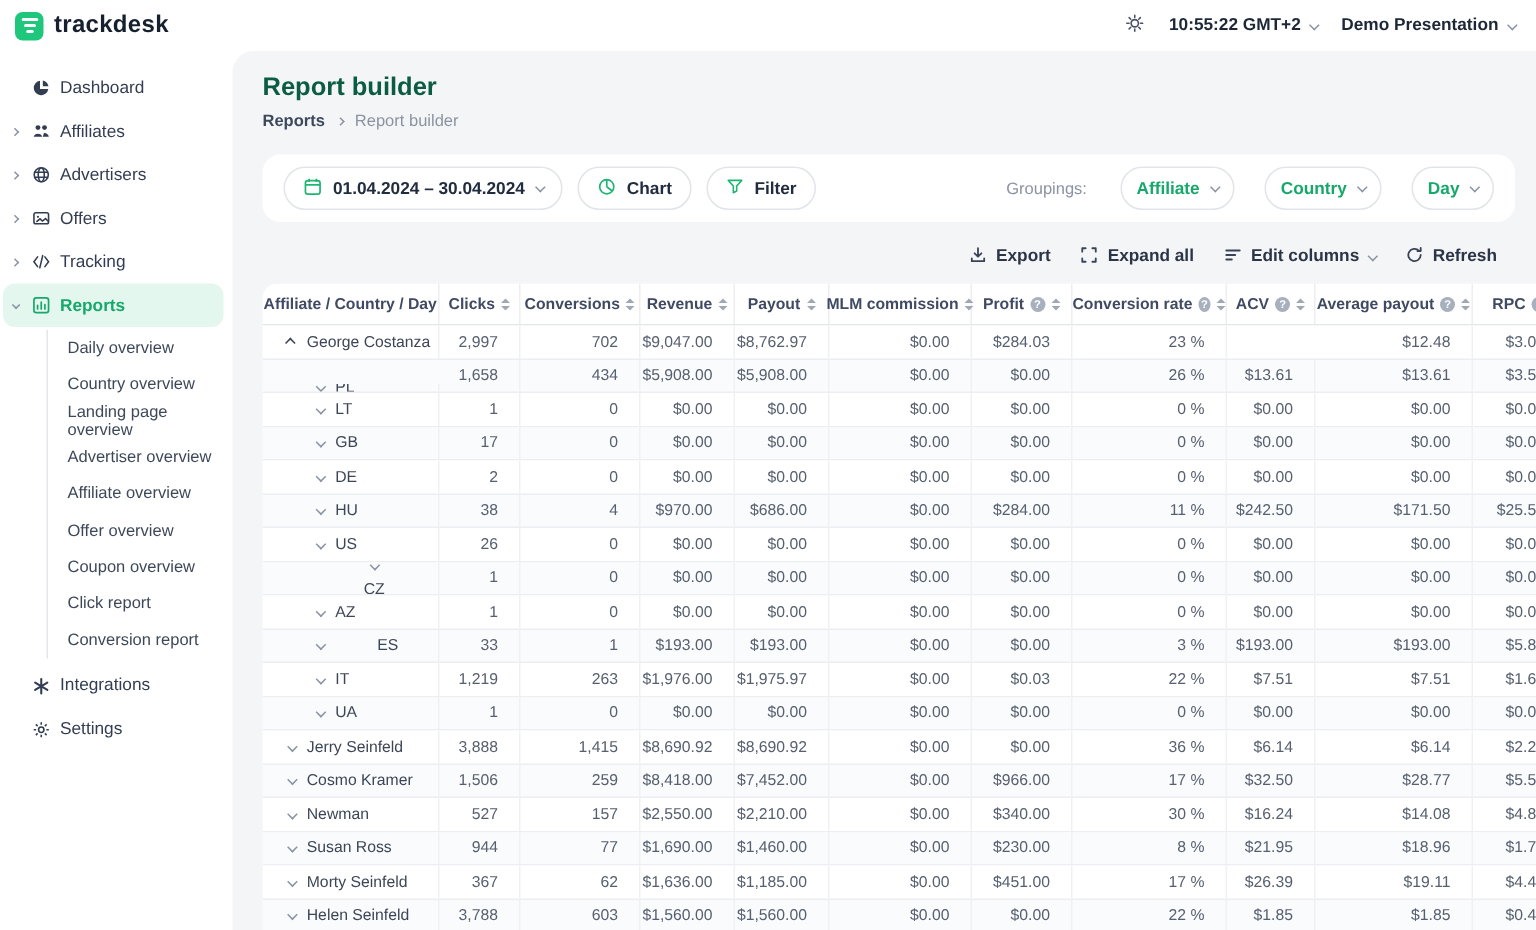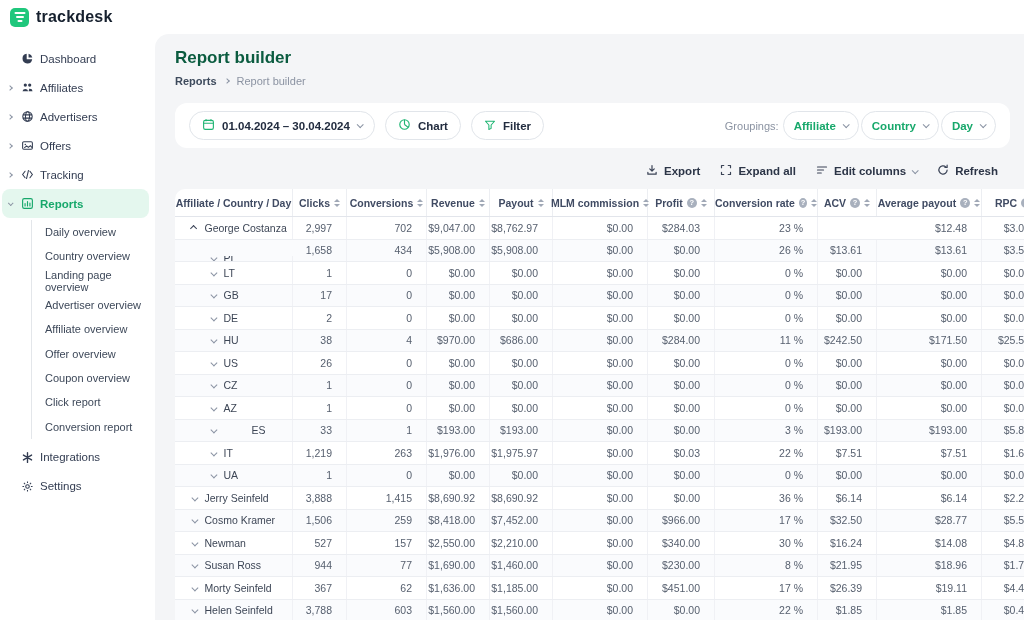--- a/index.html
+++ b/index.html
@@ -49,21 +49,21 @@
   .breadcrumb { display:flex; align-items:center; gap:8px; margin-top:7px; font-size:11px; }
   .breadcrumb .bc-root { color:#3d4a5c; font-weight:bold; }
   .breadcrumb .chev { width:4px; height:4px; }
   .breadcrumb .bc-cur { color:#8b93a2; }
 
   
   .toolbar { margin-top:16px; margin-right:14px; height:45px; background:#fff; border-radius:12px;
     display:flex; align-items:center; padding:0 14px; gap:10px; }
   .pill { display:flex; align-items:center; gap:7px; border:1px solid #e1e5ea; border-radius:17px;
     background:#fff; padding:0 12px; height:29px; font-size:11.5px; font-weight:bold; color:#222c3f; cursor:pointer; }
-  .toolbar-right { margin-left:auto; display:flex; align-items:center; gap:2px; }
+  .toolbar-right { margin-left:auto; display:flex; align-items:center; gap:20px; }
   .groupings-label { font-size:11px; color:#8b93a2; margin-right:2px; }
   .pill.grouping { color:#17a86b; font-weight:bold; padding:0 10px; }
 
   
   .actions { margin-top:12px; margin-right:26px; display:flex; justify-content:flex-end; align-items:center; gap:20px; height:22px; }
   .action { display:flex; align-items:center; gap:6px; font-size:11.5px; font-weight:600; color:#2c3547; cursor:pointer; }
 
   
   .table-wrap { margin-top:7px; width:849px; overflow:hidden; }
   .tbl { width:869px; background:#fff; border-radius:10px 0 0 0; }
@@ -89,20 +89,36 @@
 <body>
 
 <div class="topbar">
   <div class="logo">
     <span class="logo-mark">
         <i></i>
         <i></i>
         <i></i>
       </span>
     <span class="logo-text">trackdesk</span>
+  </div>
+  <div class="topbar-right">
+    <span class="tb-item">
+        <span><svg viewBox="0 0 16 16" width="13" height="13" stroke="#4a5364" stroke-width="1.3" fill="none" stroke-linecap="round">
+            <circle cx="8" cy="8" r="3"></circle>
+            <path d="M8 1.5v1.8M8 12.7v1.8M1.5 8h1.8M12.7 8h1.8M3.4 3.4l1.3 1.3M11.3 11.3l1.3 1.3M12.6 3.4l-1.3 1.3M4.7 11.3l-1.3 1.3"></path>
+          </svg></span>
+      </span>
+    <span class="tb-item time">
+      <span>10:55:22 GMT+2</span>
+      <span class="chev down"></span>
+    </span>
+    <span class="tb-item account">
+      <span>Demo Presentation</span>
+      <span class="chev down"></span>
+    </span>
   </div>
 </div>
 
 <div class="body-row">
 
   <div class="sidebar">
     <nav>
         <div class="nav-item">
           <span class="chev-slot"></span>
           <span class="nav-icon">
@@ -444,21 +460,21 @@
                 <div class="td" style="width: 63px;">$0.00</div>
                 <div class="td" style="width: 63px;">$0.00</div>
                 <div class="td" style="width: 95px;">$0.00</div>
                 <div class="td" style="width: 67px;">$0.00</div>
                 <div class="td" style="width: 103px;">0 %</div>
                 <div class="td" style="width: 59px;">$0.00</div>
                 <div class="td" style="width: 105px;">$0.00</div>
                 <div class="td" style="width: 62px;">$0.00</div>
               </div>
               <div class="tr alt">
-                <div class="td name" style="width: 118px; padding-left: 36px;">
+                <div class="td name" style="width: 118px; padding-left: 36px; flex-direction: column;">
                   <span class="chev down"></span>
                   <span>CZ</span>
                 </div>
                 <div class="td" style="width: 54px;">1</div>
                 <div class="td" style="width: 80px;">0</div>
                 <div class="td" style="width: 63px;">$0.00</div>
                 <div class="td" style="width: 63px;">$0.00</div>
                 <div class="td" style="width: 95px;">$0.00</div>
                 <div class="td" style="width: 67px;">$0.00</div>
                 <div class="td" style="width: 103px;">0 %</div>

